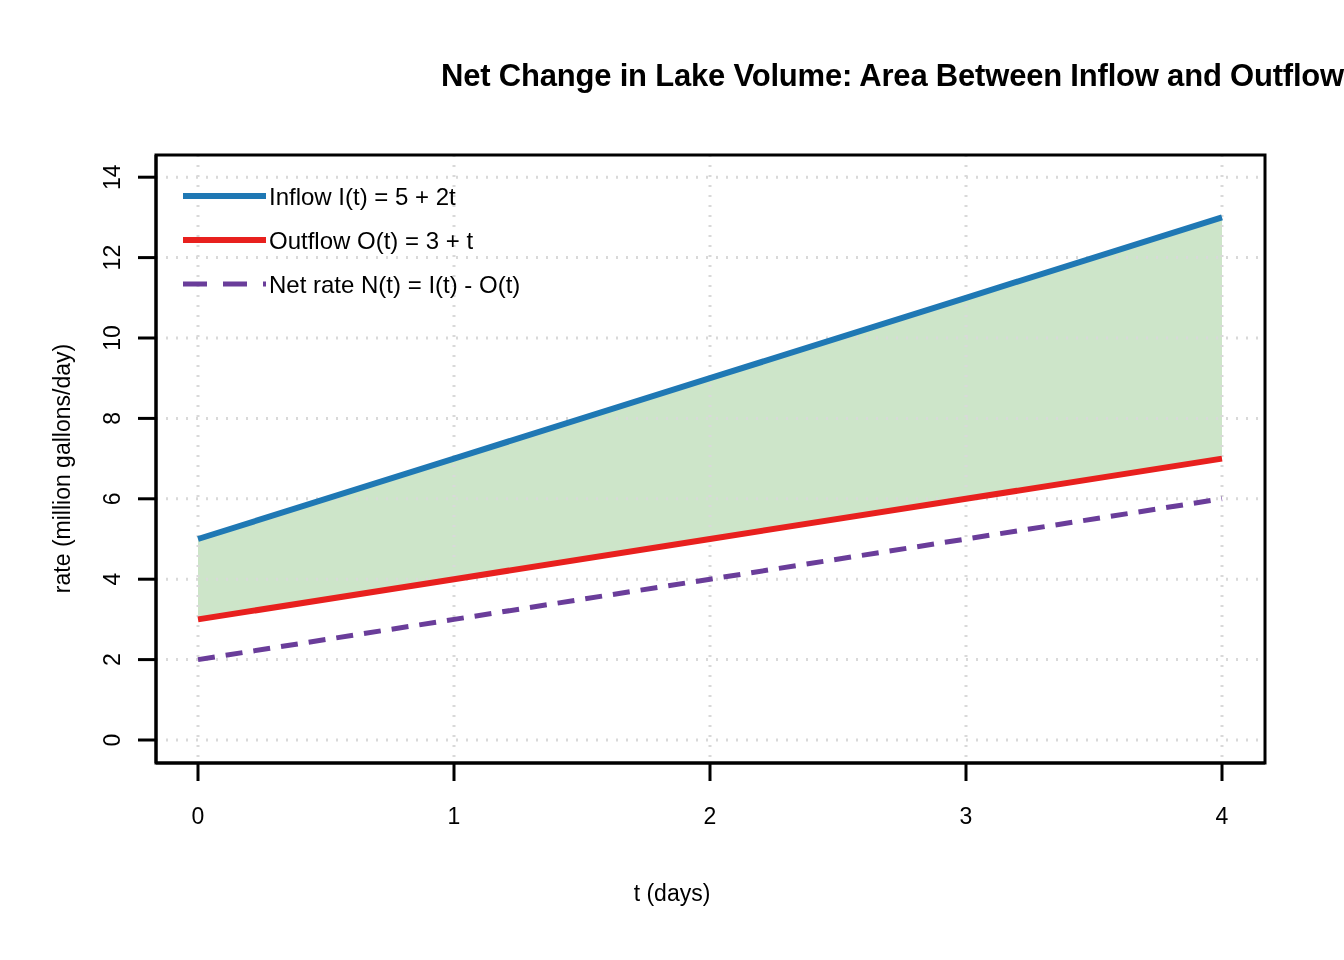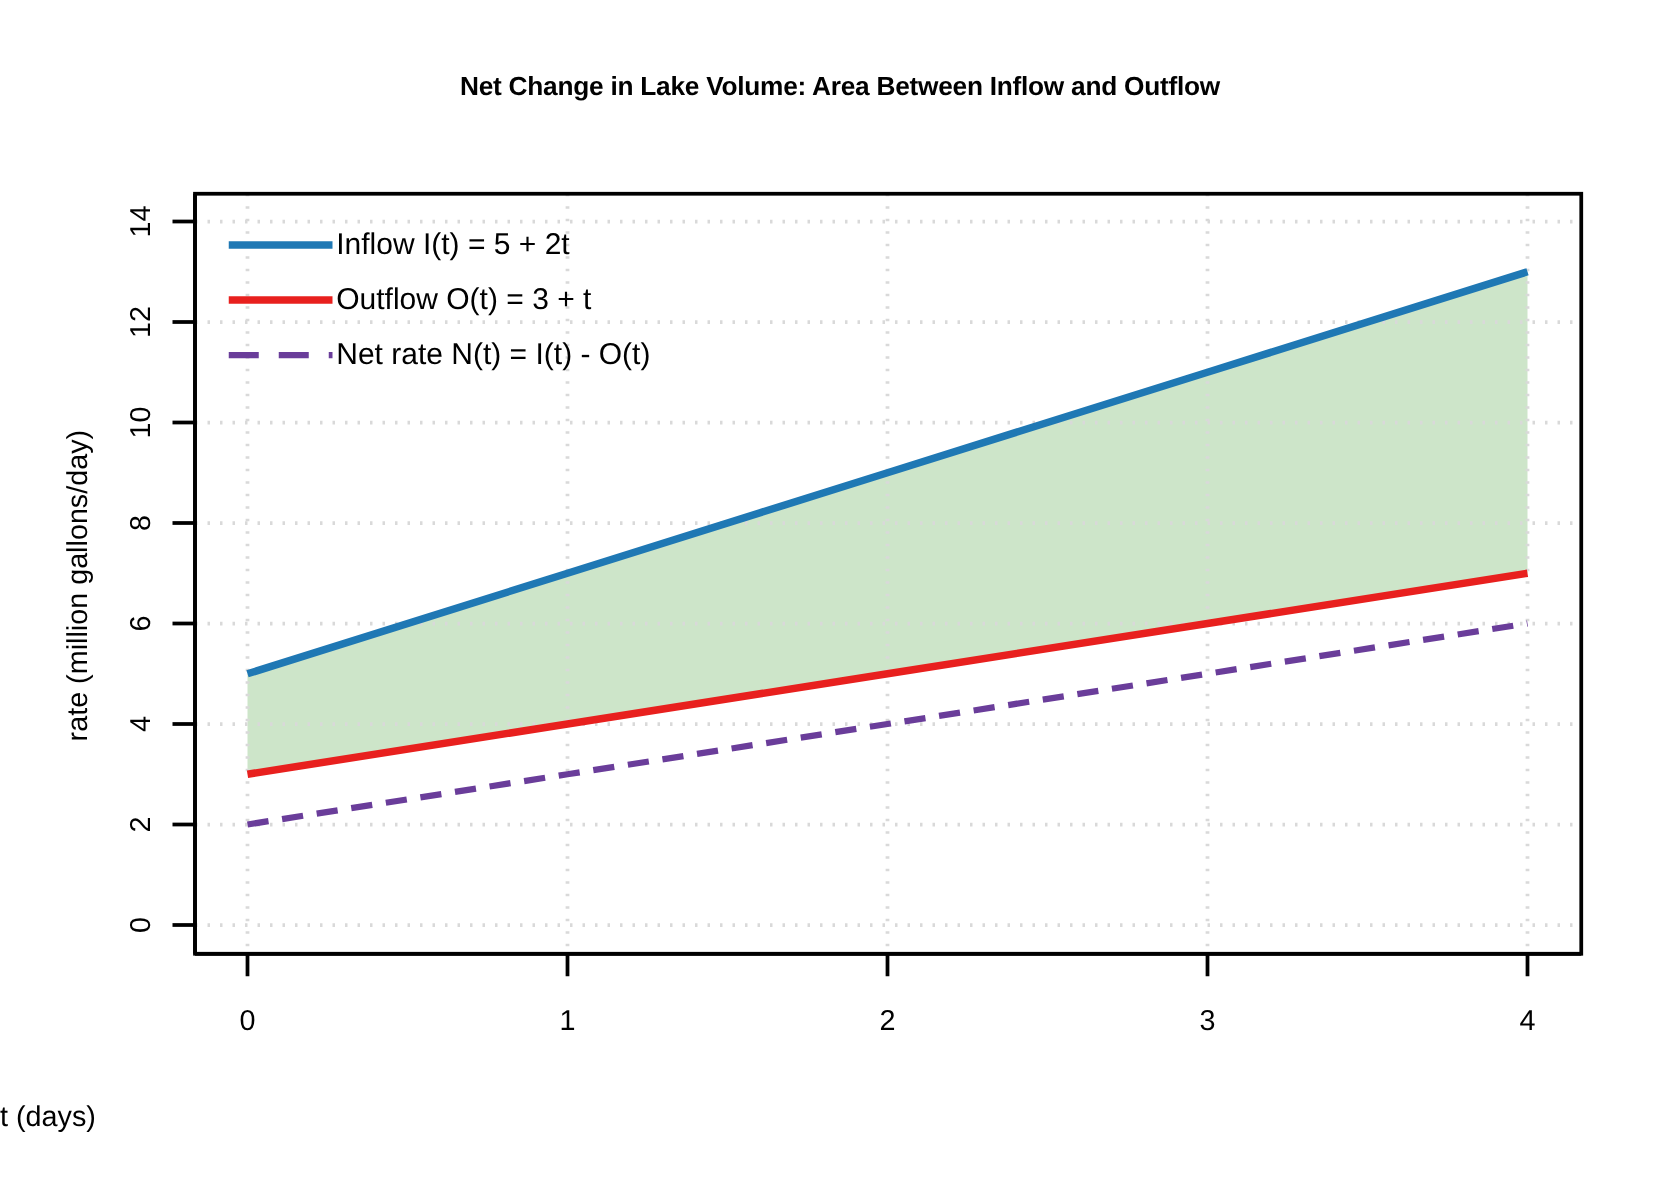--- a/index.html
+++ b/index.html
@@ -21,32 +21,32 @@
     top: 0;
     width: 1344px;
     height: 960px;
     background: #ffffff;
   }
   #chart-title {
     position: absolute;
     left: 0;
     top: 58px;
     width: 1344px;
-    text-align: center;
-    font-size: 21px;
+    text-align: right;
+    font-size: 31px;
     font-weight: bold;
     letter-spacing: -0.2px;
     white-space: nowrap;
   }
   #xlabel {
     position: absolute;
     left: 0;
     top: 880px;
     width: 1344px;
-    text-align: left;
+    text-align: center;
     font-size: 23px;
   }
   #ylabel {
     position: absolute;
     left: -248px;
     top: 455px;
     width: 620px;
     text-align: center;
     font-size: 23px;
     transform: rotate(-90deg);

